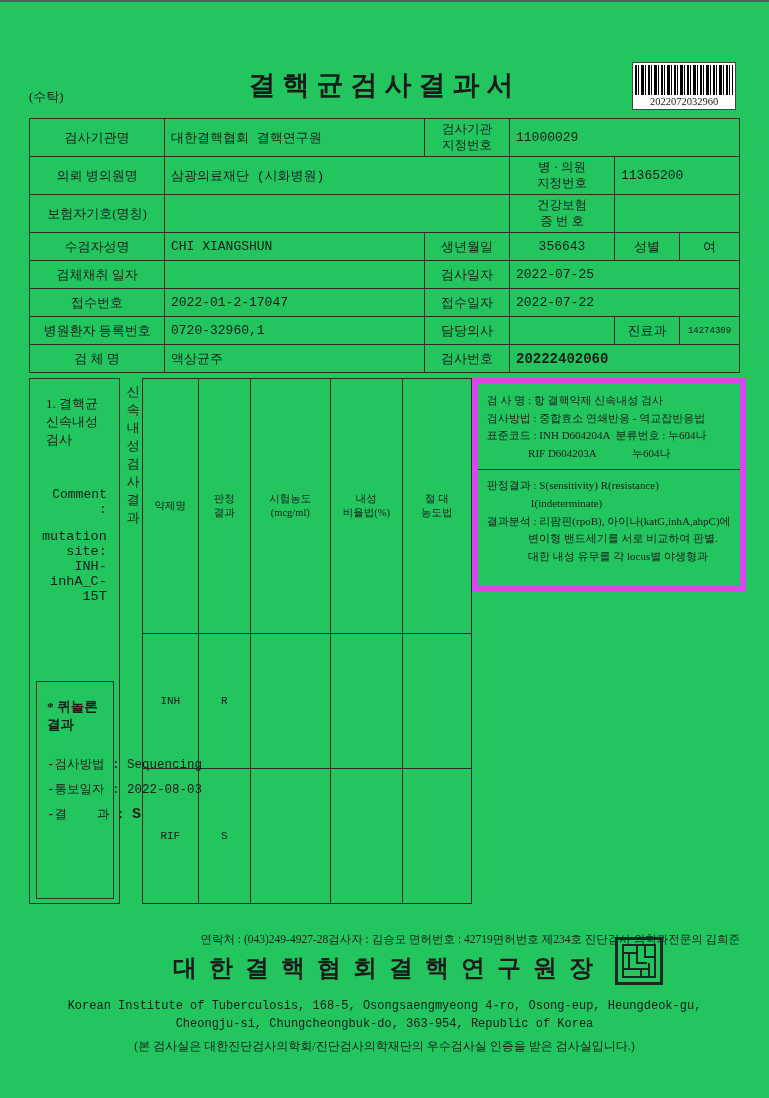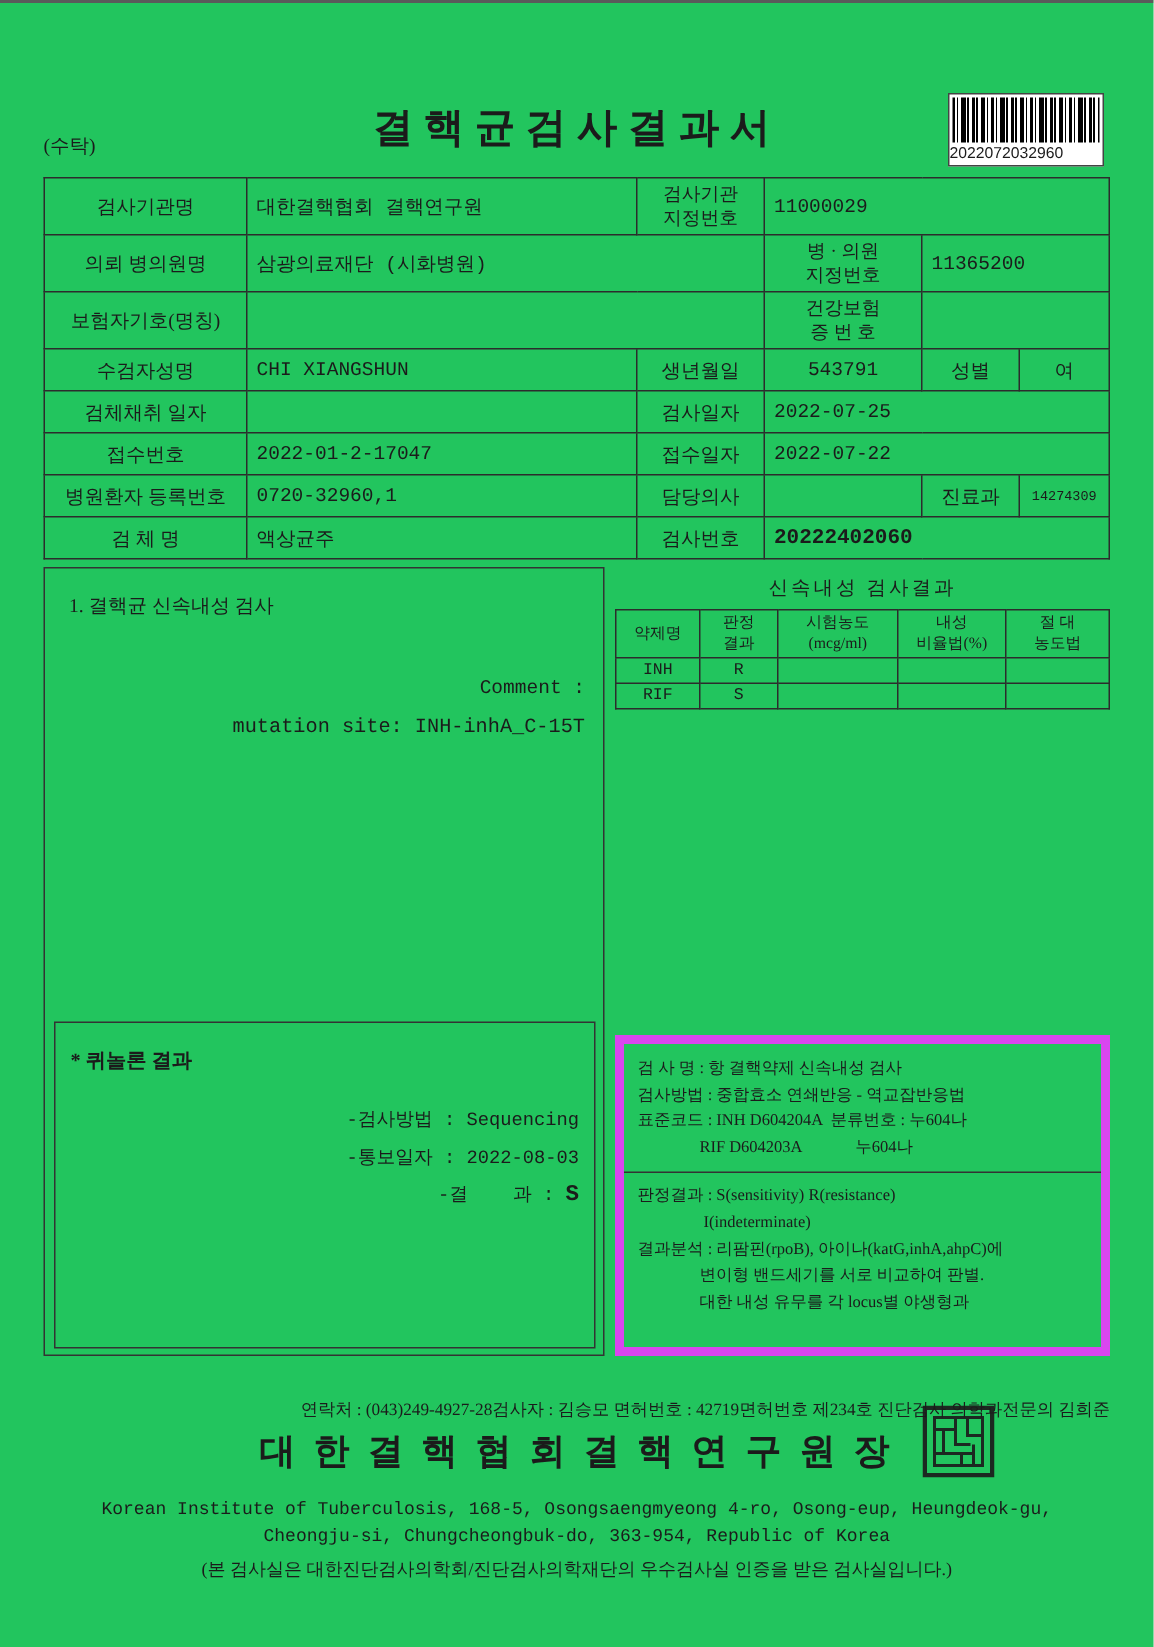--- a/index.html
+++ b/index.html
@@ -27,21 +27,21 @@
     border: 1px solid #444; background: #fff;
   }
   .barcode-bars {
     height: 30px; margin: 2px 2px 0 2px;
     background: repeating-linear-gradient(90deg,
       #000 0px, #000 2px, #fff 2px, #fff 3px,
       #000 3px, #000 4px, #fff 4px, #fff 6px,
       #000 6px, #000 9px, #fff 9px, #fff 10px,
       #000 10px, #000 11px, #fff 11px, #fff 13px);
   }
-  .barcode-num { text-align: left; font-size: 10.5px; padding: 1px 0 2px; font-family: Liberation Sans, sans-serif; }
+  .barcode-num { text-align: center; font-size: 10.5px; padding: 1px 0 2px; font-family: Liberation Serif, serif; }
 
   
   .info-table {
     width: 710px; margin-top: 4px;
     border-collapse: collapse; table-layout: fixed; font-size: 13px;
   }
   .info-table td { border: 1px solid #2c2c2c; padding: 2px 6px; overflow: hidden; }
   .info-table tr { height: 28px; }
   .info-table tr.tall { height: 38px; }
   .lbl { text-align: center; }
@@ -58,21 +58,21 @@
   .comment-label { margin-top: 38px; font-size: 13px; }
   .comment-value { margin-top: 12px; font-size: 13.5px; }
   .quinolone-box {
     position: absolute; left: 6px; right: 5px; bottom: 4px; height: 218px;
     border: 1px solid #333; padding: 16px 10px;
   }
   .q-title { font-weight: bold; font-size: 13.5px; margin-bottom: 22px; }
   .q-line { font-size: 12.5px; margin-top: 8px; white-space: pre; }
   .q-result { font-weight: bold; font-size: 15px; }
 
-  .right-col { flex: 1; display: flex; flex-direction: column; }
+  .right-col { flex: 1; display: flex; flex-direction: row; }
   .r-heading { text-align: center; font-size: 13px; letter-spacing: 2px; padding: 5px 0 5px; }
   .drug-table { width: 100%; border-collapse: collapse; table-layout: fixed; }
   .drug-table th {
     border: 1px solid #2c2c2c; font-weight: normal; font-size: 10.5px;
     white-space: pre-line; line-height: 1.3; height: 32px; padding: 1px;
   }
   .drug-table td {
     border: 1px solid #2c2c2c; text-align: center; font-size: 11px; height: 17px;
     font-family: "Liberation Mono", monospace;
   }
@@ -134,21 +134,21 @@
       <td class="lbl">보험자기호(명칭)</td>
       <td class="val" colspan="2"></td>
       <td class="lbl two">건강보험
 증 번 호</td>
       <td class="val" colspan="2"></td>
     </tr>
     <tr>
       <td class="lbl">수검자성명</td>
       <td class="val">CHI XIANGSHUN</td>
       <td class="lbl">생년월일</td>
-      <td class="val center">543791</td>
+      <td class="val center">356643</td>
       <td class="lbl">성별</td>
       <td class="val center">여</td>
     </tr>
     <tr>
       <td class="lbl">검체채취 일자</td>
       <td class="val"></td>
       <td class="lbl">검사일자</td>
       <td class="val" colspan="3">2022-07-25</td>
     </tr>
     <tr>

